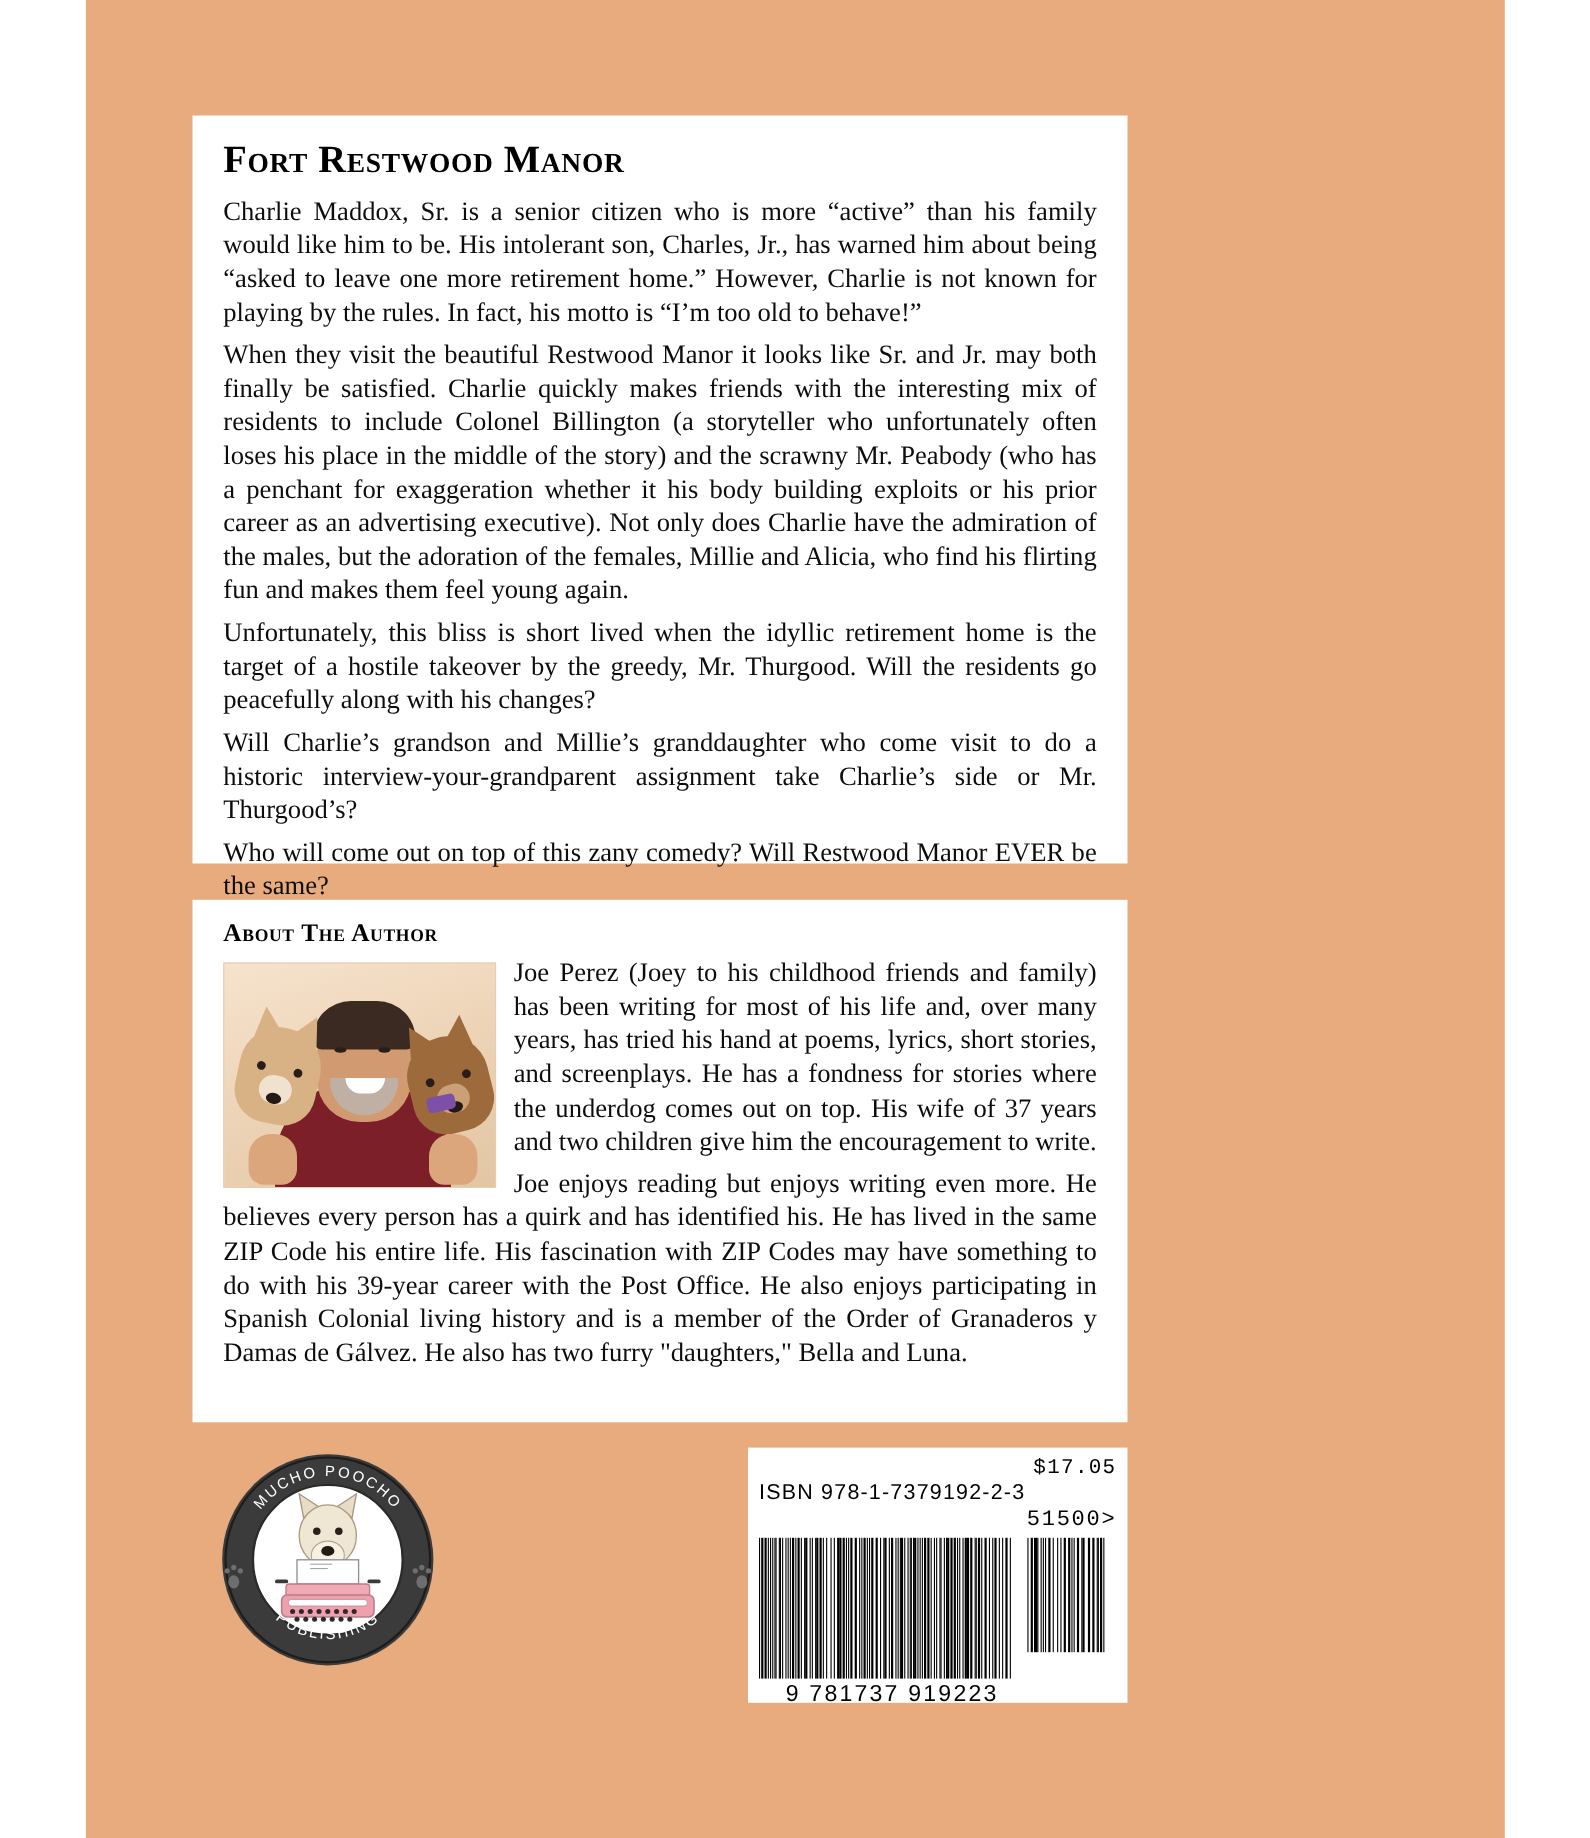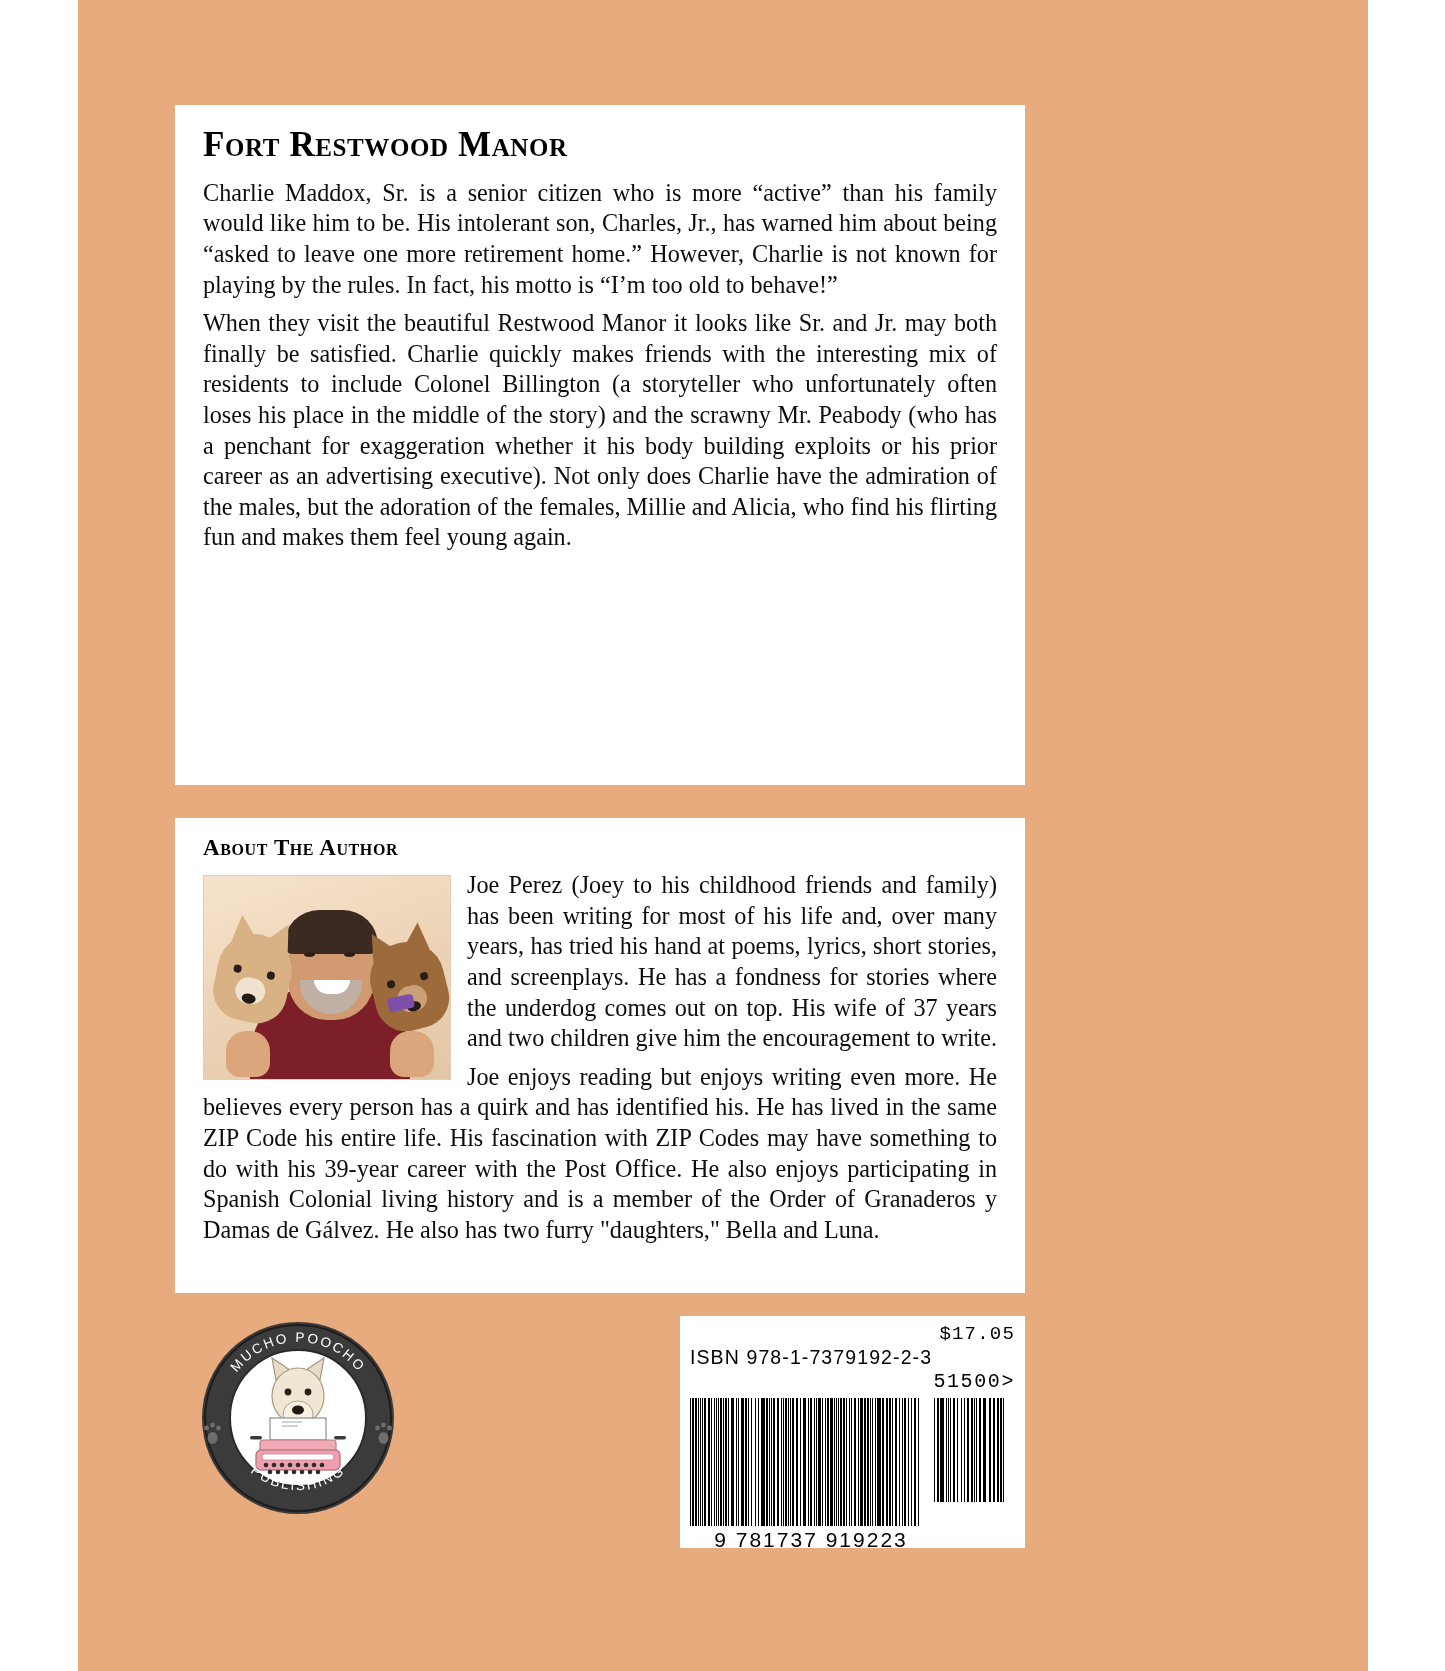--- a/index.html
+++ b/index.html
@@ -263,20 +263,23 @@
 </head>
 <body>
 
 <div class="cover-page">
   <div class="cover-bleed"></div>
 
   <div class="panel" id="blurb-panel">
     <h1 class="section-title" id="book-title">Fort Restwood Manor</h1>
     <p class="body-text">Charlie Maddox, Sr. is a senior citizen who is more “active” than his family would like him to be. His intolerant son, Charles, Jr., has warned him about being “asked to leave one more retirement home.” However, Charlie is not known for playing by the rules. In fact, his motto is “I’m too old to behave!”</p>
     <p class="body-text">When they visit the beautiful Restwood Manor it looks like Sr. and Jr. may both finally be satisfied. Charlie quickly makes friends with the interesting mix of residents to include Colonel Billington (a storyteller who unfortunately often loses his place in the middle of the story) and the scrawny Mr. Peabody (who has a penchant for exaggeration whether it his body building exploits or his prior career as an advertising executive). Not only does Charlie have the admiration of the males, but the adoration of the females, Millie and Alicia, who find his flirting fun and makes them feel young again.</p>
+    <p class="body-text">Unfortunately, this bliss is short lived when the idyllic retirement home is the target of a hostile takeover by the greedy, Mr. Thurgood. Will the residents go peacefully along with his changes?</p>
+    <p class="body-text">Will Charlie’s grandson and Millie’s granddaughter who come visit to do a historic interview-your-grandparent assignment take Charlie’s side or Mr. Thurgood’s?</p>
+    <p class="body-text">Who will come out on top of this zany comedy? Will Restwood Manor EVER be the same?</p>
   </div>
 
   <div class="panel" id="author-panel">
     <h2 class="section-title" id="about-heading">About The Author</h2>
 
     <div class="author-photo">
       <div class="ph-bg"></div>
       <div class="ph-shoulders"></div>
       <div class="ph-neck"></div>
       <div class="ph-head"></div>

